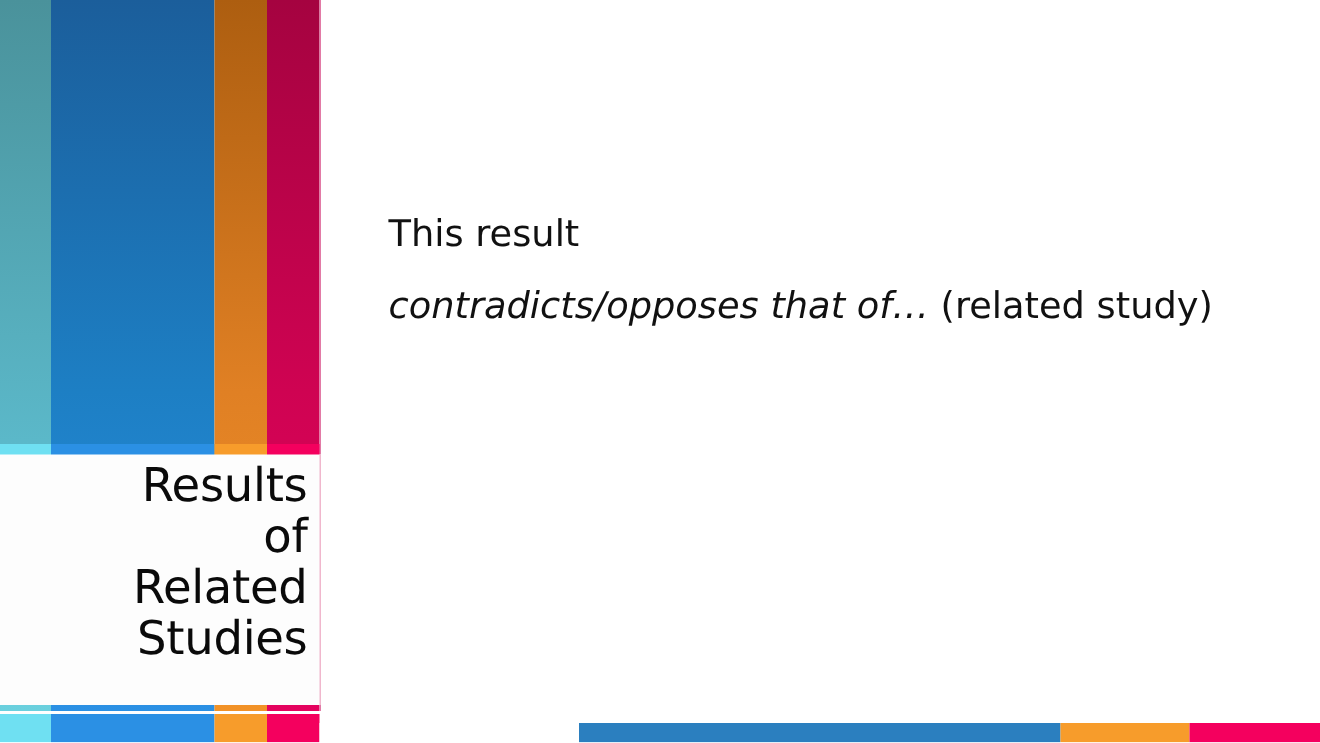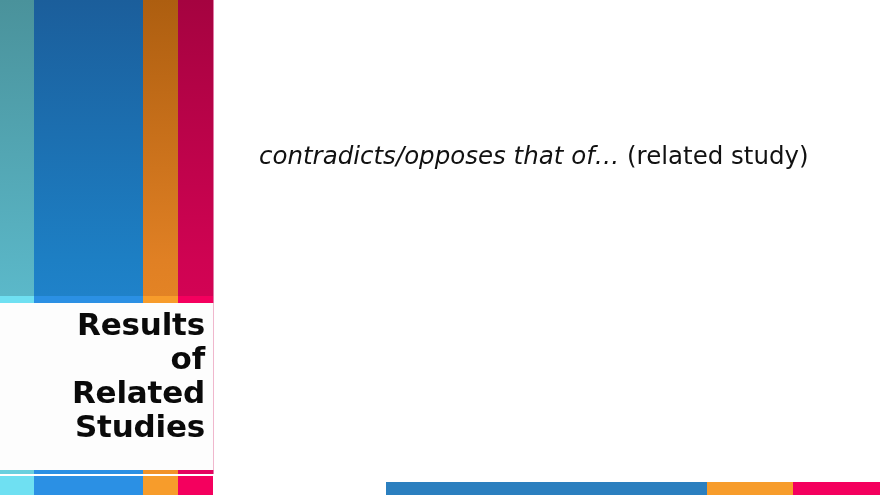--- a/index.html
+++ b/index.html
@@ -66,21 +66,21 @@
     background: #fdfdfd;
     overflow: hidden;
   }
   .title-card .title-text {
     position: absolute;
     right: 9px;
     top: 4px;
     width: 198px;
     text-align: right;
     font-size: 31px;
-    font-weight: bold;
+    font-weight: normal;
     line-height: 1.10;
     color: #0a0a0a;
     letter-spacing: -0.2px;
     white-space: pre-line;
   }
   .card-edge {
     position: absolute;
     left: 213px;
     top: 303px;
     width: 1px;
@@ -164,20 +164,21 @@
     <div class="title-text">Results
 of
 Related
 Studies</div>
   </div>
   <div class="card-edge"></div>
 
   <div class="content">
 
 
+    <p class="para">This result</p>
 
 
     <p class="para">
       <em>contradicts/opposes that of… </em><span class="roman">(related study)</span>
     </p>
 
   </div>
 
   <div class="bottom-bar">
     <i class="bb-gap"></i>

